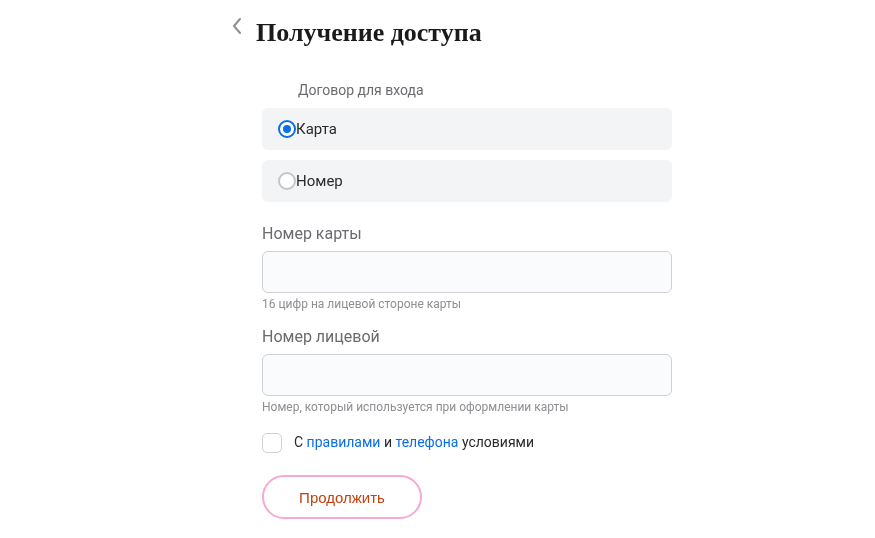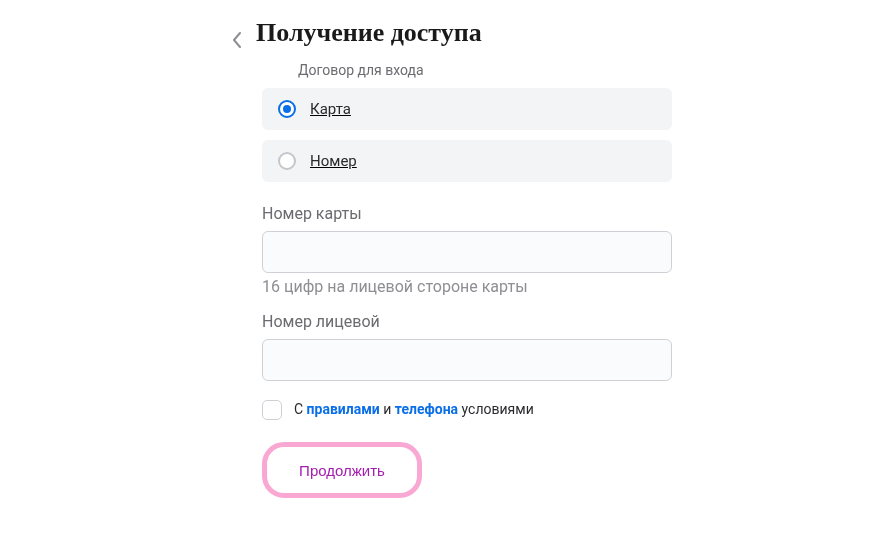--- a/index.html
+++ b/index.html
@@ -13,23 +13,23 @@
       width: 875px;
       height: 538px;
       padding-top: 18px;
     }
     .container {
       width: 440px;
       margin-left: 232px;
     }
     .header-row {
       display: flex;
-      align-items: flex-end;
+      align-items: flex-start;
       gap: 14px;
-      margin-bottom: 14px;
+      margin-bottom: 34px;
     }
     .back-icon {
       width: 10px;
       height: 16px;
       flex-shrink: 0;
       color: #8e8e93;
     }
     .page-title {
       font-size: 26px;
       font-weight: 700;
@@ -44,27 +44,25 @@
       color: #6b6b70;
       margin-bottom: 10px;
       margin-left: 36px;
     }
     .radio-group {
       margin-bottom: 22px;
     }
     .radio-option {
       display: flex;
       align-items: center;
-      gap: 14px;
       background: #f3f4f6;
       border-radius: 6px;
       padding: 12px 16px;
       margin-bottom: 10px;
       cursor: pointer;
-      text-decoration: underline;
     }
     .radio-circle {
       width: 18px;
       height: 18px;
       border-radius: 50%;
       flex-shrink: 0;
       position: relative;
     }
     .radio-circle.selected {
       border: 2px solid #0a6ee8;
@@ -101,21 +99,21 @@
       width: 100%;
       height: 42px;
       border: 1px solid #cfd1d6;
       border-radius: 6px;
       background: #fafbfc;
       padding: 0 12px;
       font-size: 15px;
       outline: none;
     }
     .field-hint {
-      font-size: 16px;
+      font-size: 12px;
       color: #8e8e93;
       margin-top: 4px;
     }
     .checkbox-row {
       display: flex;
       align-items: flex-start;
       gap: 12px;
       margin-top: 18px;
       margin-bottom: 22px;
     }
@@ -130,32 +128,31 @@
       margin-top: 1px;
     }
     .checkbox-text {
       font-size: 14px;
       color: #2a2a2e;
       line-height: 1.45;
     }
     .checkbox-text .link {
       color: #0a6ee8;
       cursor: pointer;
-      font-weight: bold;
     }
     .submit-button {
       display: inline-flex;
       align-items: center;
       justify-content: center;
       min-width: 160px;
-      height: 56px;
-      border: 5px solid #f9a8d4;
+      height: 44px;
+      border: 2px solid #f9a8d4;
       border-radius: 22px;
       background: #fff;
-      color: #a21caf;
+      color: #c2410c;
       font-size: 15px;
       padding: 0 28px;
       cursor: not-allowed;
     }
   </style>
 </head>
 <body>
 
 <div class="container">
   <div class="header-row">
@@ -183,20 +180,21 @@
 
     <div class="field-block">
       <div class="field-label">Номер карты</div>
       <input type="text" class="text-input" value="" style="">
       <div class="field-hint">16 цифр на лицевой стороне карты</div>
     </div>
 
     <div class="field-block">
       <div class="field-label">Номер лицевой</div>
       <input type="text" class="text-input" value="" style="">
+      <div class="field-hint">Номер, который используется при оформлении карты</div>
     </div>
 
     <div class="checkbox-row">
       <span class="checkbox-box"></span>
       <span class="checkbox-text">
         <span>С </span><span class="link">правилами</span><span> и </span><span class="link">телефона</span><span> условиями</span>
       </span>
     </div>
 
     <button class="submit-button">

